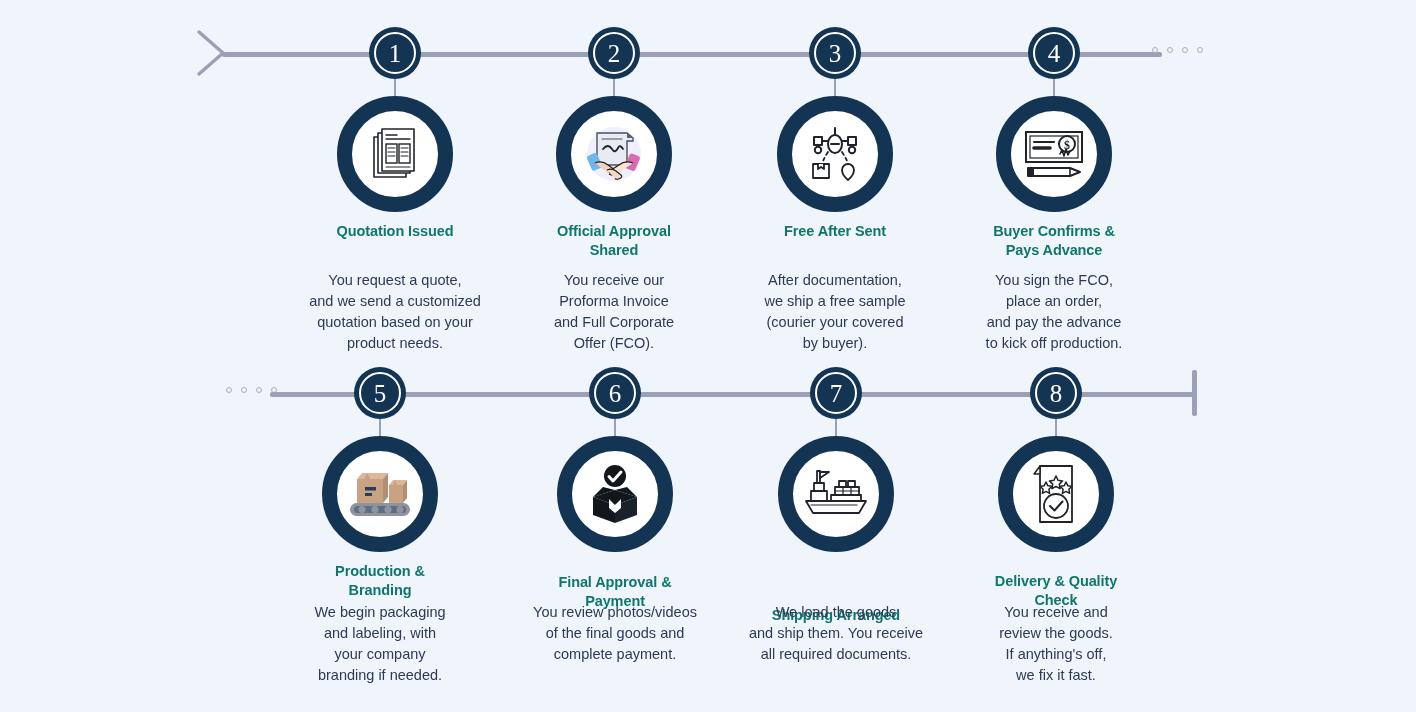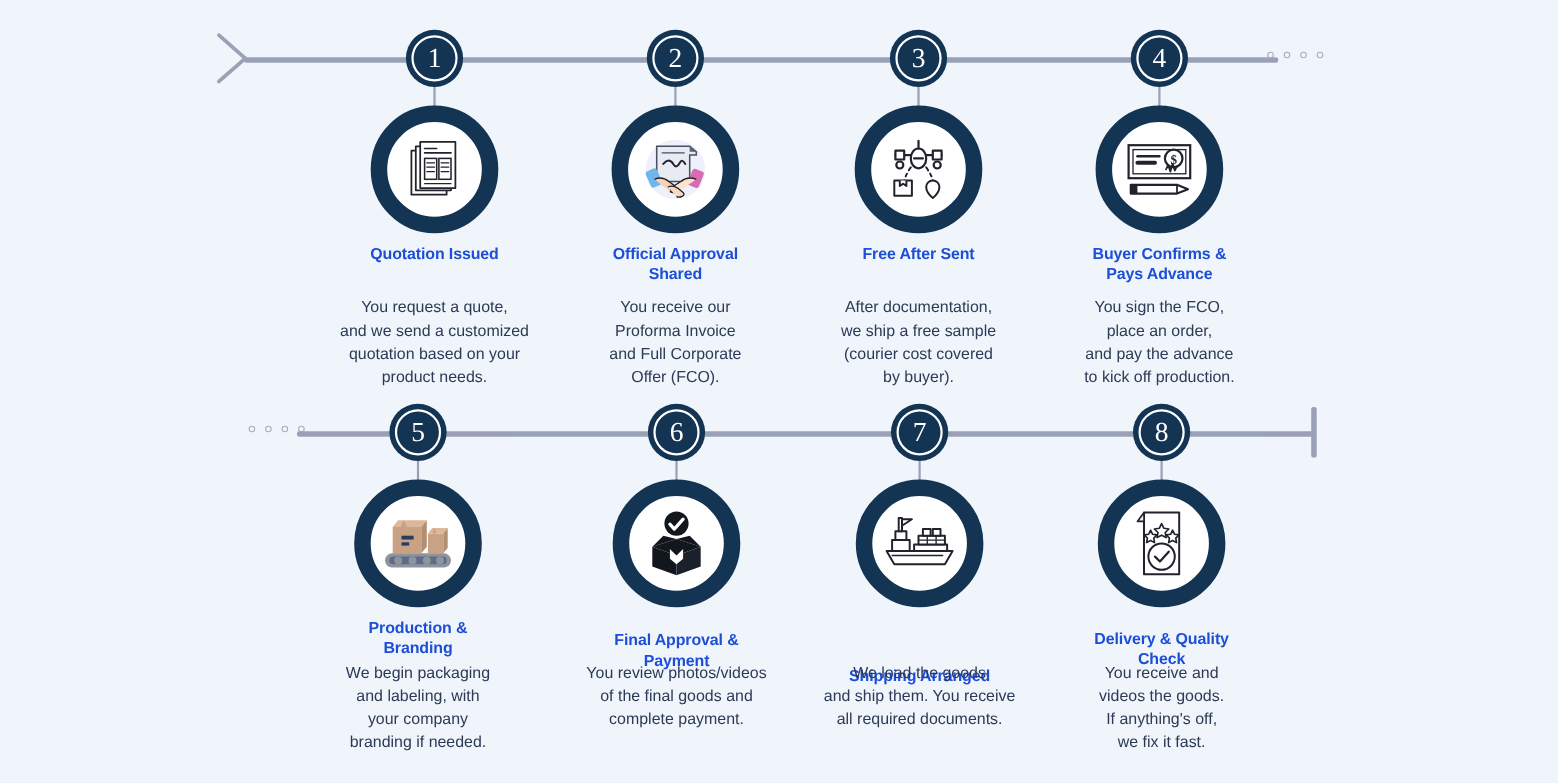--- a/index.html
+++ b/index.html
@@ -148,21 +148,21 @@
   .icon-ring svg { display: block; }
 
   .step-title {
     position: absolute;
     left: 0;
     width: 230px;
     top: 222px;
     font-size: 14.5px;
     font-weight: bold;
     line-height: 1.32;
-    color: #1d4ed8;
+    color: #0f766e;
     letter-spacing: -0.1px;
   }
 
   .step-desc {
     position: absolute;
     left: 0;
     width: 230px;
     top: 270px;
     font-size: 14.5px;
     font-weight: 400;
@@ -289,21 +289,21 @@
           <g stroke="#20232b" stroke-width="1.8" fill="#ffffff" stroke-linejoin="round">
             <rect x="11" y="40" width="16" height="14"></rect>
             <path d="M16 40 v5 l3 -2 l3 2 v-5" fill="#ffffff"></path>
           </g>
           <path d="M46 40 a6 6 0 0 1 6 6 q0 5 -6 10 q-6 -5 -6 -10 a6 6 0 0 1 6 -6 z" fill="#ffffff" stroke="#20232b" stroke-width="1.8" stroke-linejoin="round"></path>
         </svg>
       </div>
       <div class="step-title" style="white-space:pre-line;">Free After Sent</div>
       <div class="step-desc">After documentation,
 we ship a free sample
-(courier cost covered
+(courier your covered
 by buyer).</div>
     </div>
 
     <div class="step" style="left:939px;">
       <div class="stem"></div>
       <div class="badge">
         <span>4</span>
       </div>
       <div class="icon-ring">
         <svg width="68" height="56" viewBox="0 0 68 56">
@@ -454,19 +454,19 @@
             <path d="M29 14 l2 4.2 l4.6 .7 l-3.3 3.2 l.8 4.6 l-4.1 -2.2 l-4.1 2.2 l.8 -4.6 l-3.3 -3.2 l4.6 -.7 z"></path>
             <path d="M39 20 l1.8 3.7 l4.1 .6 l-3 2.9 l.7 4.1 l-3.6 -1.9 l-3.6 1.9 l.7 -4.1 l-3 -2.9 l4.1 -.6 z"></path>
           </g>
           <circle cx="29" cy="44" r="12" fill="#ffffff" stroke="#20232b" stroke-width="1.8"></circle>
           <path d="M23 44 l4.5 4.5 l8 -9" fill="none" stroke="#20232b" stroke-width="2" stroke-linecap="round" stroke-linejoin="round"></path>
         </svg>
       </div>
       <div class="step-title" style="white-space:pre-line;margin-top:10px;">Delivery &amp; Quality
 Check</div>
       <div class="step-desc">You receive and
-videos the goods.
+review the goods.
 If anything's off,
 we fix it fast.</div>
     </div>
   </div>
 
 </div>
 
 </body></html>

